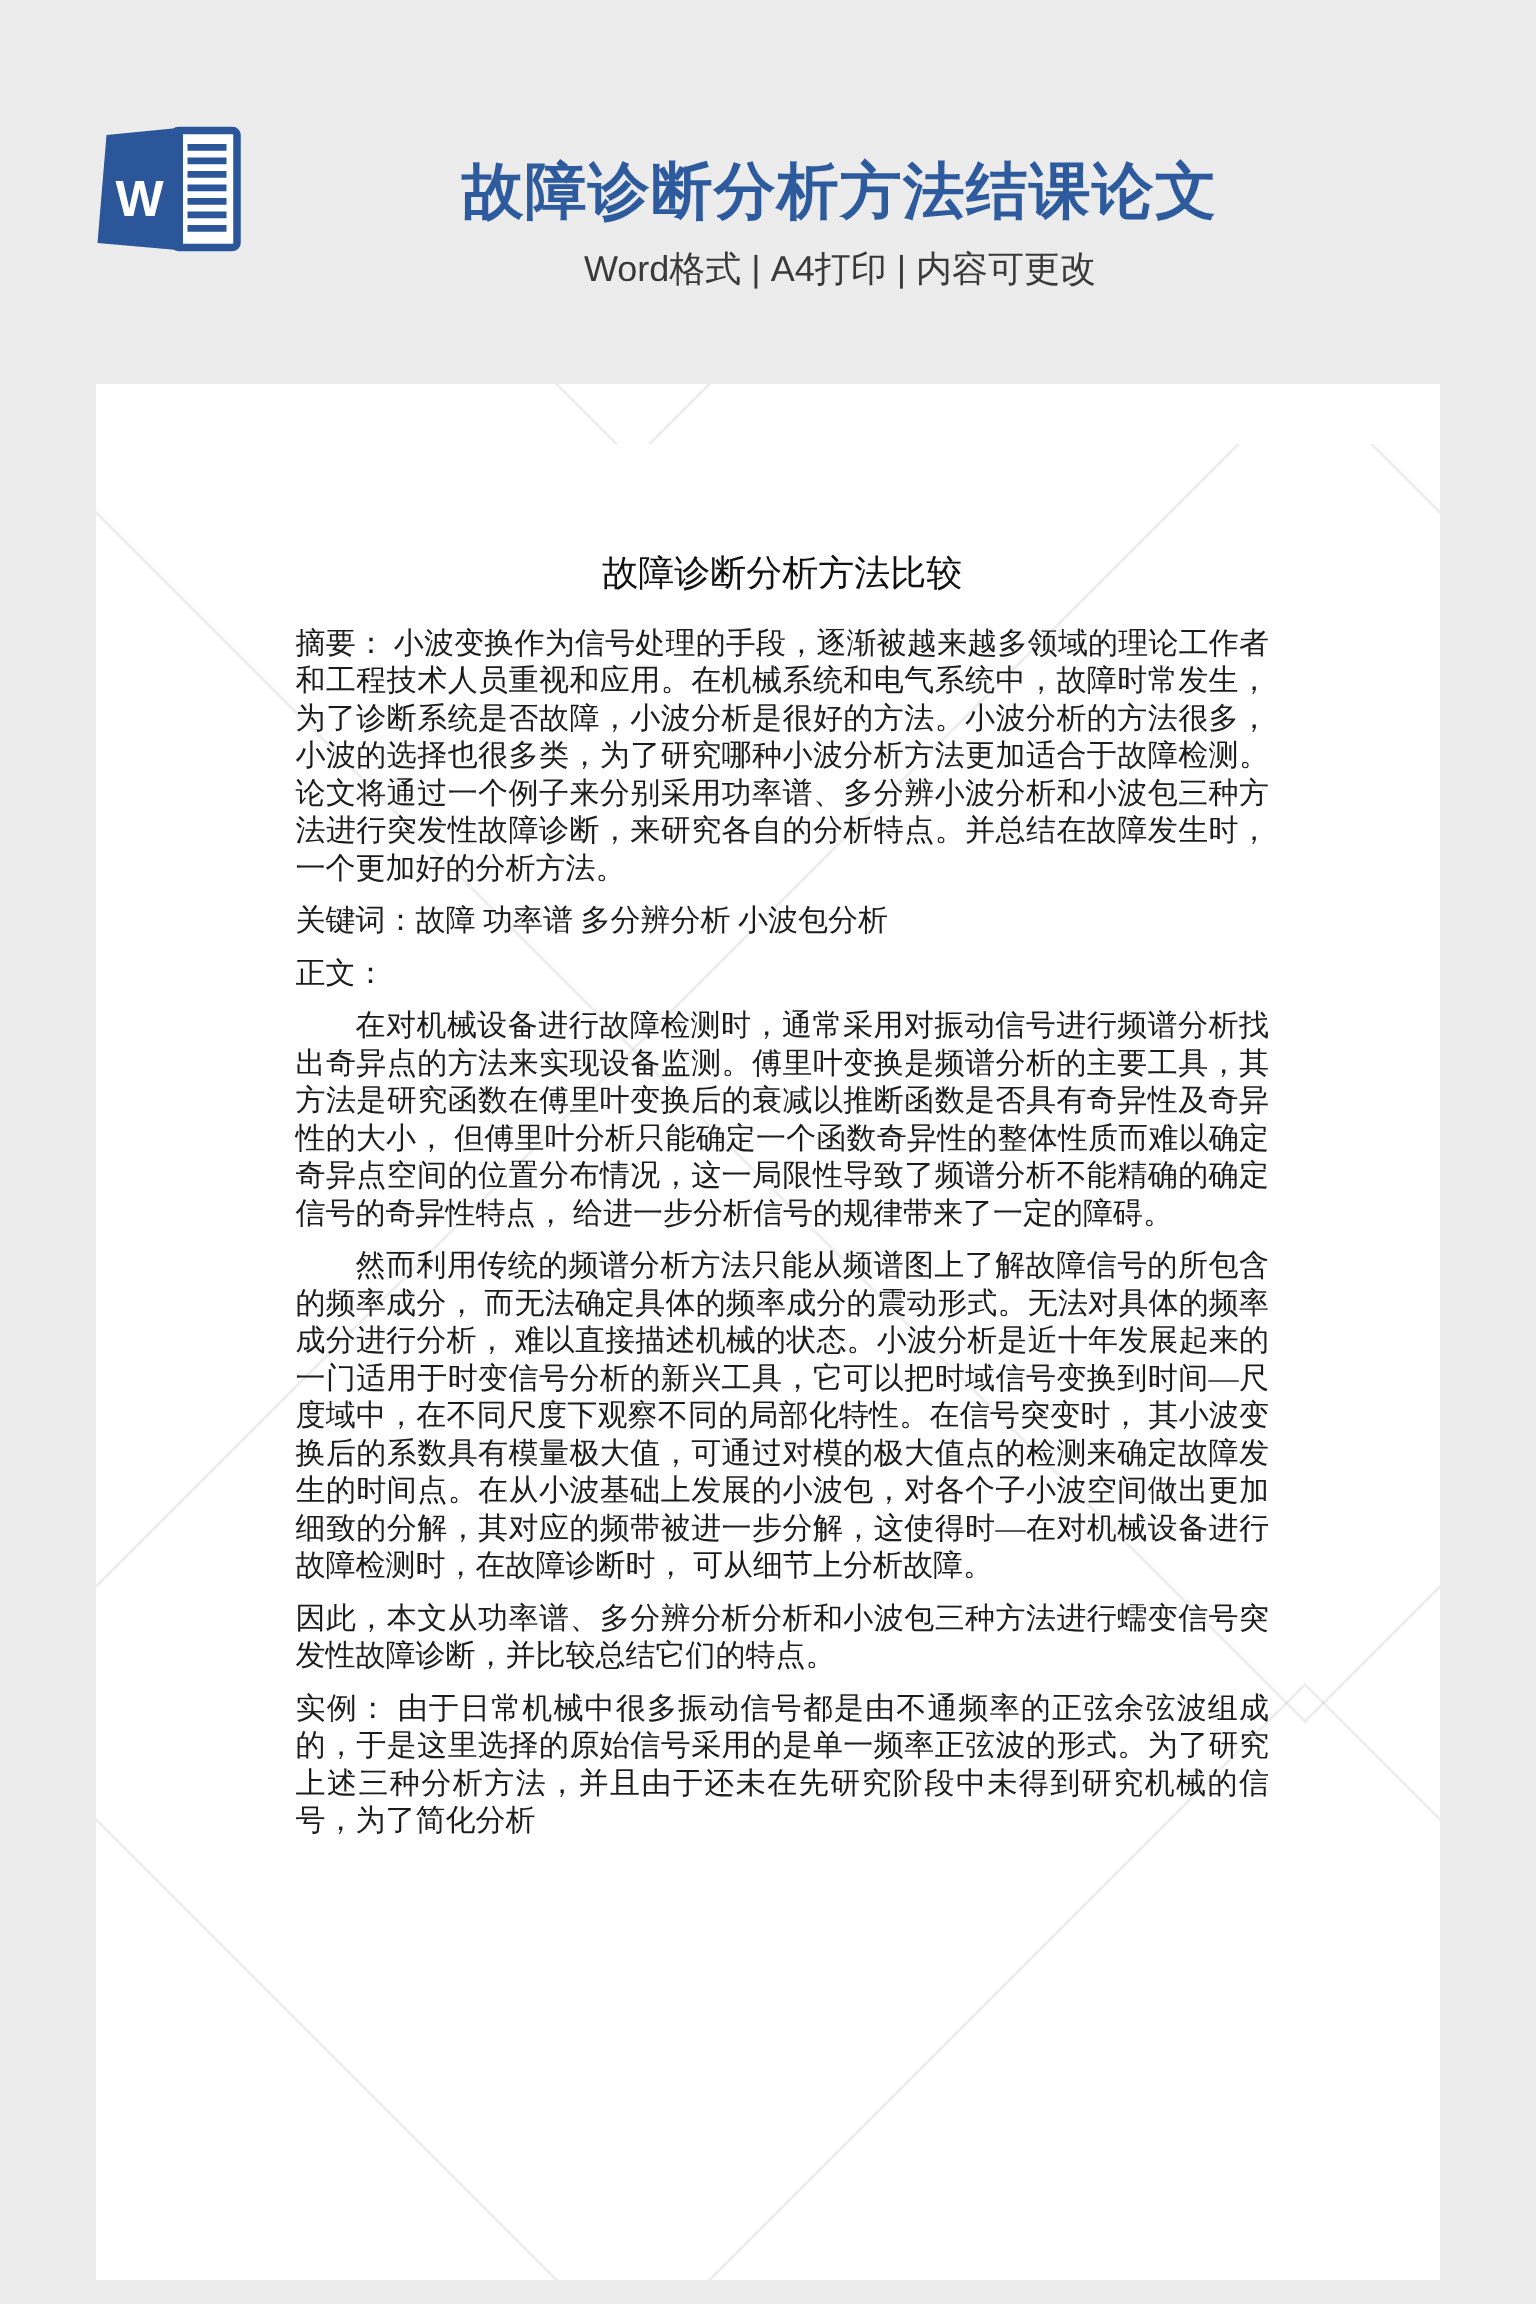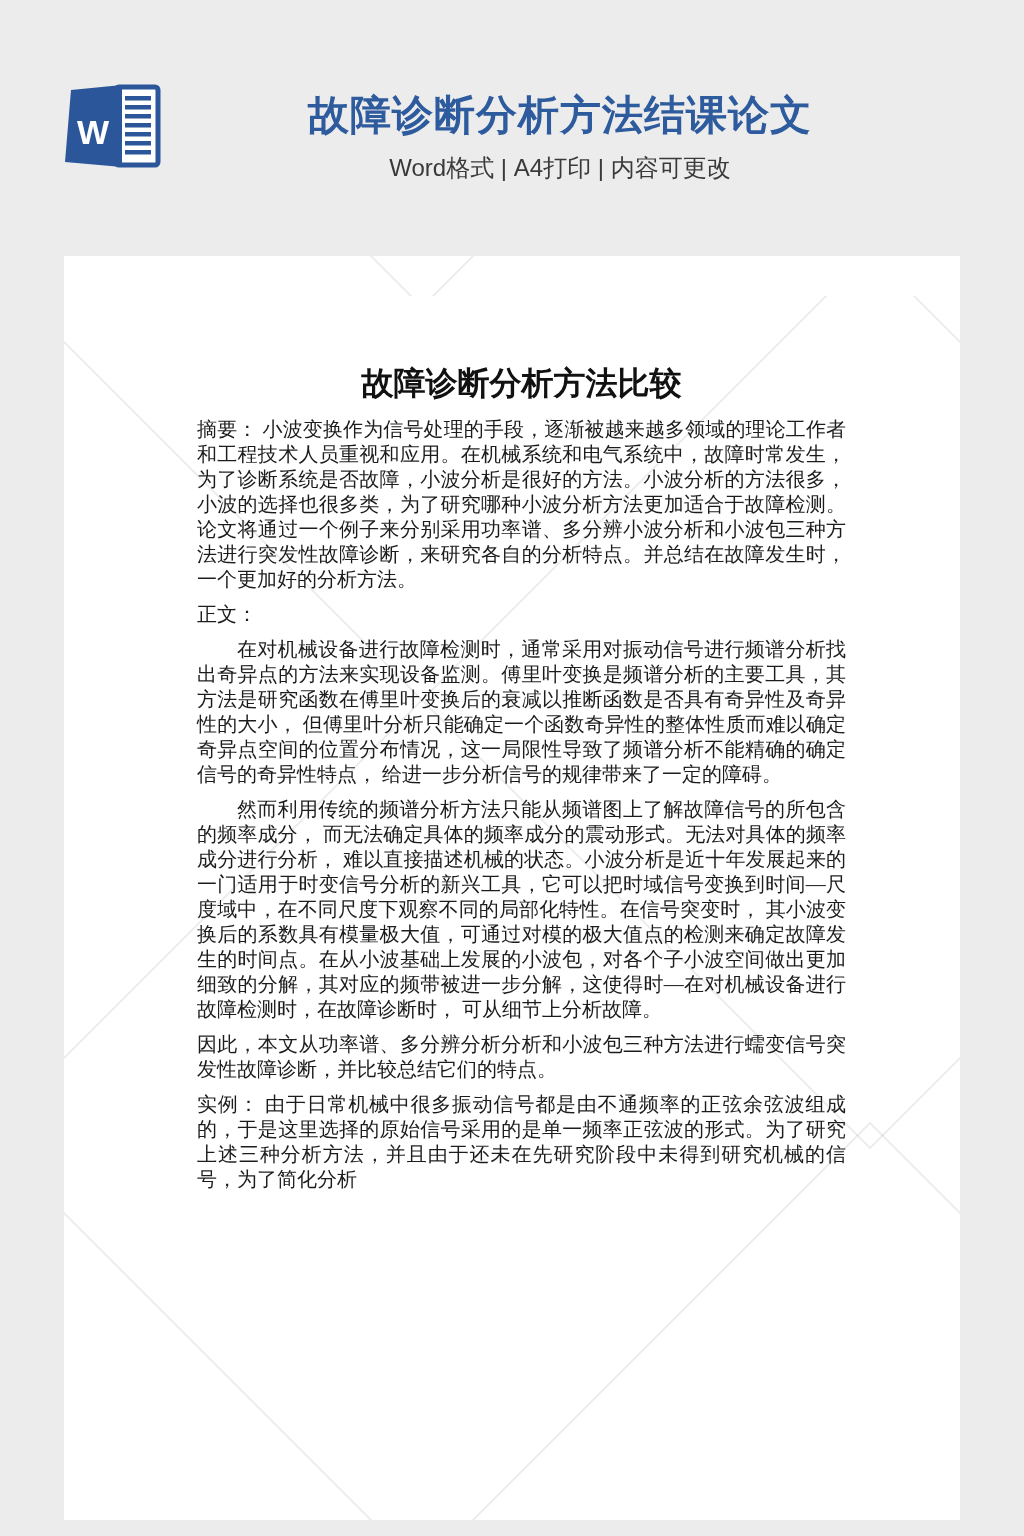--- a/index.html
+++ b/index.html
@@ -6,21 +6,21 @@
   body{
     width:1024px;height:1536px;
     position:relative;
     background:#ececec;
     font-family:"Liberation Sans","DejaVu Sans",sans-serif;
     overflow:hidden;
   }
   
   .header{position:absolute;left:0;top:0;width:1024px;height:256px;}
   .word-icon{position:absolute;left:62px;top:82px;width:100px;height:88px;}
-  .header-titles{position:absolute;left:160px;top:92px;width:800px;text-align:center;}
+  .header-titles{position:absolute;left:160px;top:104px;width:800px;text-align:center;}
   .header-title{
     font-size:41px;font-weight:bold;letter-spacing:1px;
     color:var(--accent,#2d5b9e);line-height:46px;
   }
   .header-subtitle{
     margin-top:16px;font-size:24px;color:#3a3a3a;line-height:28px;text-align:center;
   }
   
   .page{
     position:absolute;left:64px;top:256px;width:896px;height:1264px;
@@ -35,21 +35,21 @@
     background-position:-90px 40px,-90px 40px;
   }
   .page-content{
     position:relative;
     padding:112px 114px 0 133px;
     font-family:"Liberation Serif","DejaVu Serif",serif;
     color:#1c1c1c;
   }
   .doc-title{
     text-align:center;
-    font-size:32px;font-weight:bold;line-height:30px;
+    font-size:24px;font-weight:normal;line-height:30px;
     margin:0 0 19px 0;color:#111111;
   }
   .para{
     margin:0 0 10px 0;
     font-size:20px;line-height:25px;
     text-align:justify;
     word-break:break-all;
   }
   .para.indent{text-indent:2em;}
 </style>
@@ -80,20 +80,21 @@
     <div class="header-subtitle">Word格式 | A4打印 | 内容可更改</div>
   </div>
 </div>
 
 <div class="page">
   <div class="watermark"></div>
   <div class="page-content">
     <h1 class="doc-title">故障诊断分析方法比较</h1>
     <div>
         <p class="para">摘要： 小波变换作为信号处理的手段，逐渐被越来越多领域的理论工作者和工程技术人员重视和应用。在机械系统和电气系统中，故障时常发生，为了诊断系统是否故障，小波分析是很好的方法。小波分析的方法很多，小波的选择也很多类，为了研究哪种小波分析方法更加适合于故障检测。论文将通过一个例子来分别采用功率谱、多分辨小波分析和小波包三种方法进行突发性故障诊断，来研究各自的分析特点。并总结在故障发生时，一个更加好的分析方法。</p>
+        <p class="para">关键词：故障 功率谱 多分辨分析 小波包分析</p>
         <p class="para">正文：</p>
         <p class="para indent">在对机械设备进行故障检测时，通常采用对振动信号进行频谱分析找出奇异点的方法来实现设备监测。傅里叶变换是频谱分析的主要工具，其方法是研究函数在傅里叶变换后的衰减以推断函数是否具有奇异性及奇异性的大小， 但傅里叶分析只能确定一个函数奇异性的整体性质而难以确定奇异点空间的位置分布情况，这一局限性导致了频谱分析不能精确的确定信号的奇异性特点， 给进一步分析信号的规律带来了一定的障碍。</p>
         <p class="para indent">然而利用传统的频谱分析方法只能从频谱图上了解故障信号的所包含的频率成分， 而无法确定具体的频率成分的震动形式。无法对具体的频率成分进行分析， 难以直接描述机械的状态。小波分析是近十年发展起来的一门适用于时变信号分析的新兴工具，它可以把时域信号变换到时间—尺度域中，在不同尺度下观察不同的局部化特性。在信号突变时， 其小波变换后的系数具有模量极大值，可通过对模的极大值点的检测来确定故障发生的时间点。在从小波基础上发展的小波包，对各个子小波空间做出更加细致的分解，其对应的频带被进一步分解，这使得时—在对机械设备进行故障检测时，在故障诊断时， 可从细节上分析故障。</p>
         <p class="para">因此，本文从功率谱、多分辨分析分析和小波包三种方法进行蠕变信号突发性故障诊断，并比较总结它们的特点。</p>
         <p class="para">实例： 由于日常机械中很多振动信号都是由不通频率的正弦余弦波组成的，于是这里选择的原始信号采用的是单一频率正弦波的形式。为了研究上述三种分析方法，并且由于还未在先研究阶段中未得到研究机械的信号，为了简化分析</p>
       </div>
   </div>
 </div>
 
 </body></html>

